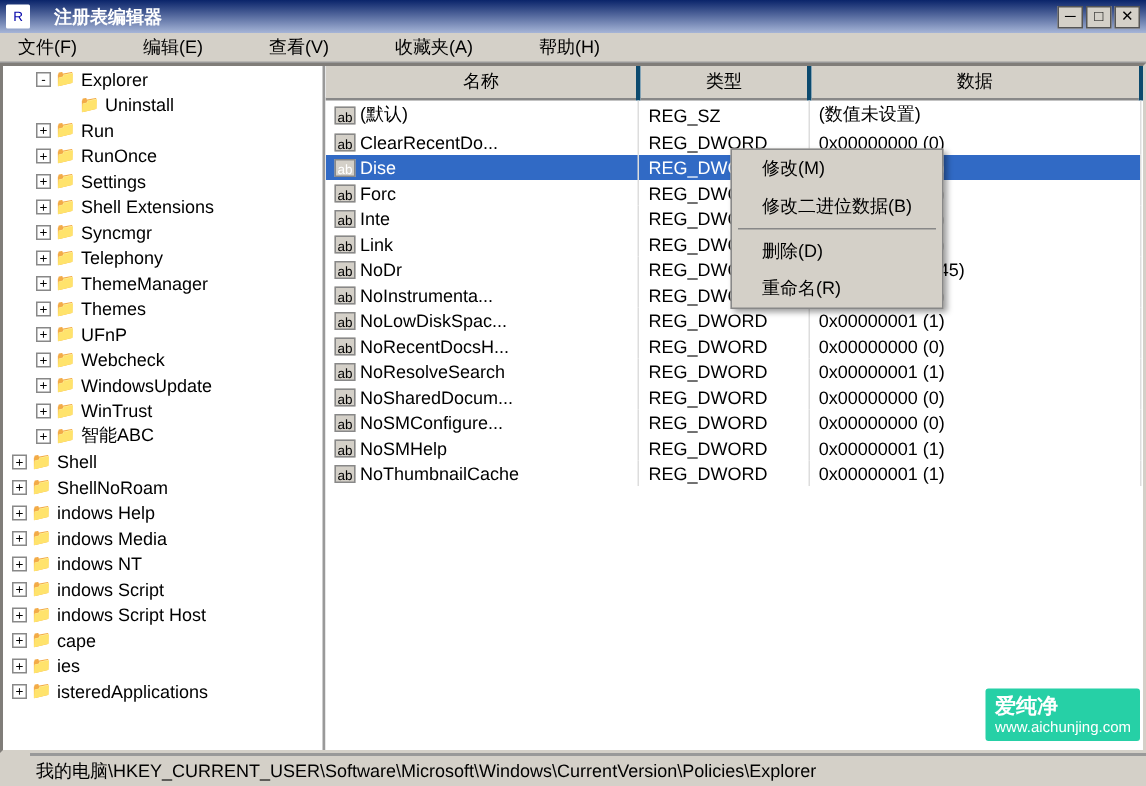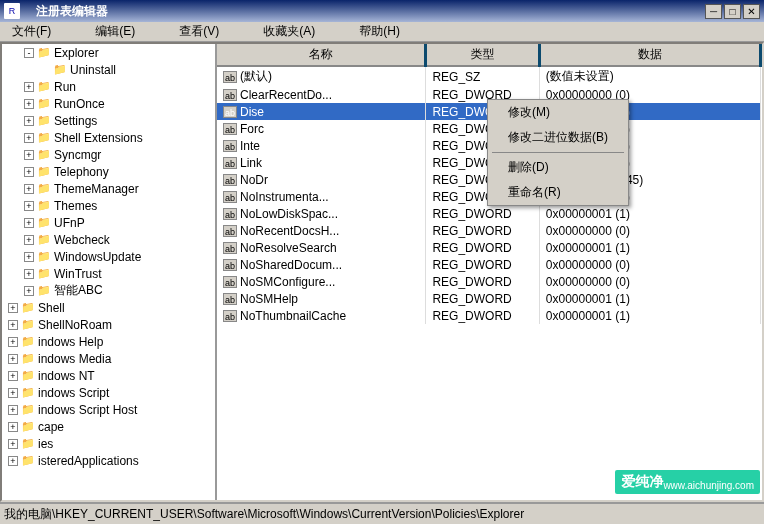--- a/index.html
+++ b/index.html
@@ -182,20 +182,21 @@
 
     
     .status-bar {
       height: 22px;
       background: #d4d0c8;
       border-top: 2px solid #999;
       display: flex;
       align-items: center;
       padding: 0 4px;
       font-size: 12px;
+      margin-left: 20px;
     }
 
     
     .context-menu {
       position: absolute;
       background: #d4d0c8;
       border: 1px solid #888;
       box-shadow: 2px 2px 4px rgba(0,0,0,0.4);
       z-index: 100;
       left: 270px;
@@ -219,21 +220,22 @@
       position: absolute;
       bottom: 30px;
       right: 4px;
       background: rgba(0,200,150,0.85);
       color: white;
       font-size: 11px;
       padding: 3px 6px;
       border-radius: 2px;
       z-index: 200;
       display: flex;
-      align-items: flex-end;
+      flex-direction: column;
+      align-items: flex-start;
     }
     .watermark-logo {
       font-size: 14px;
       font-weight: bold;
     }
     .watermark-url {
       font-size: 10px;
     }
 
     .right-panel::-webkit-scrollbar { width: 16px; height: 16px; }

